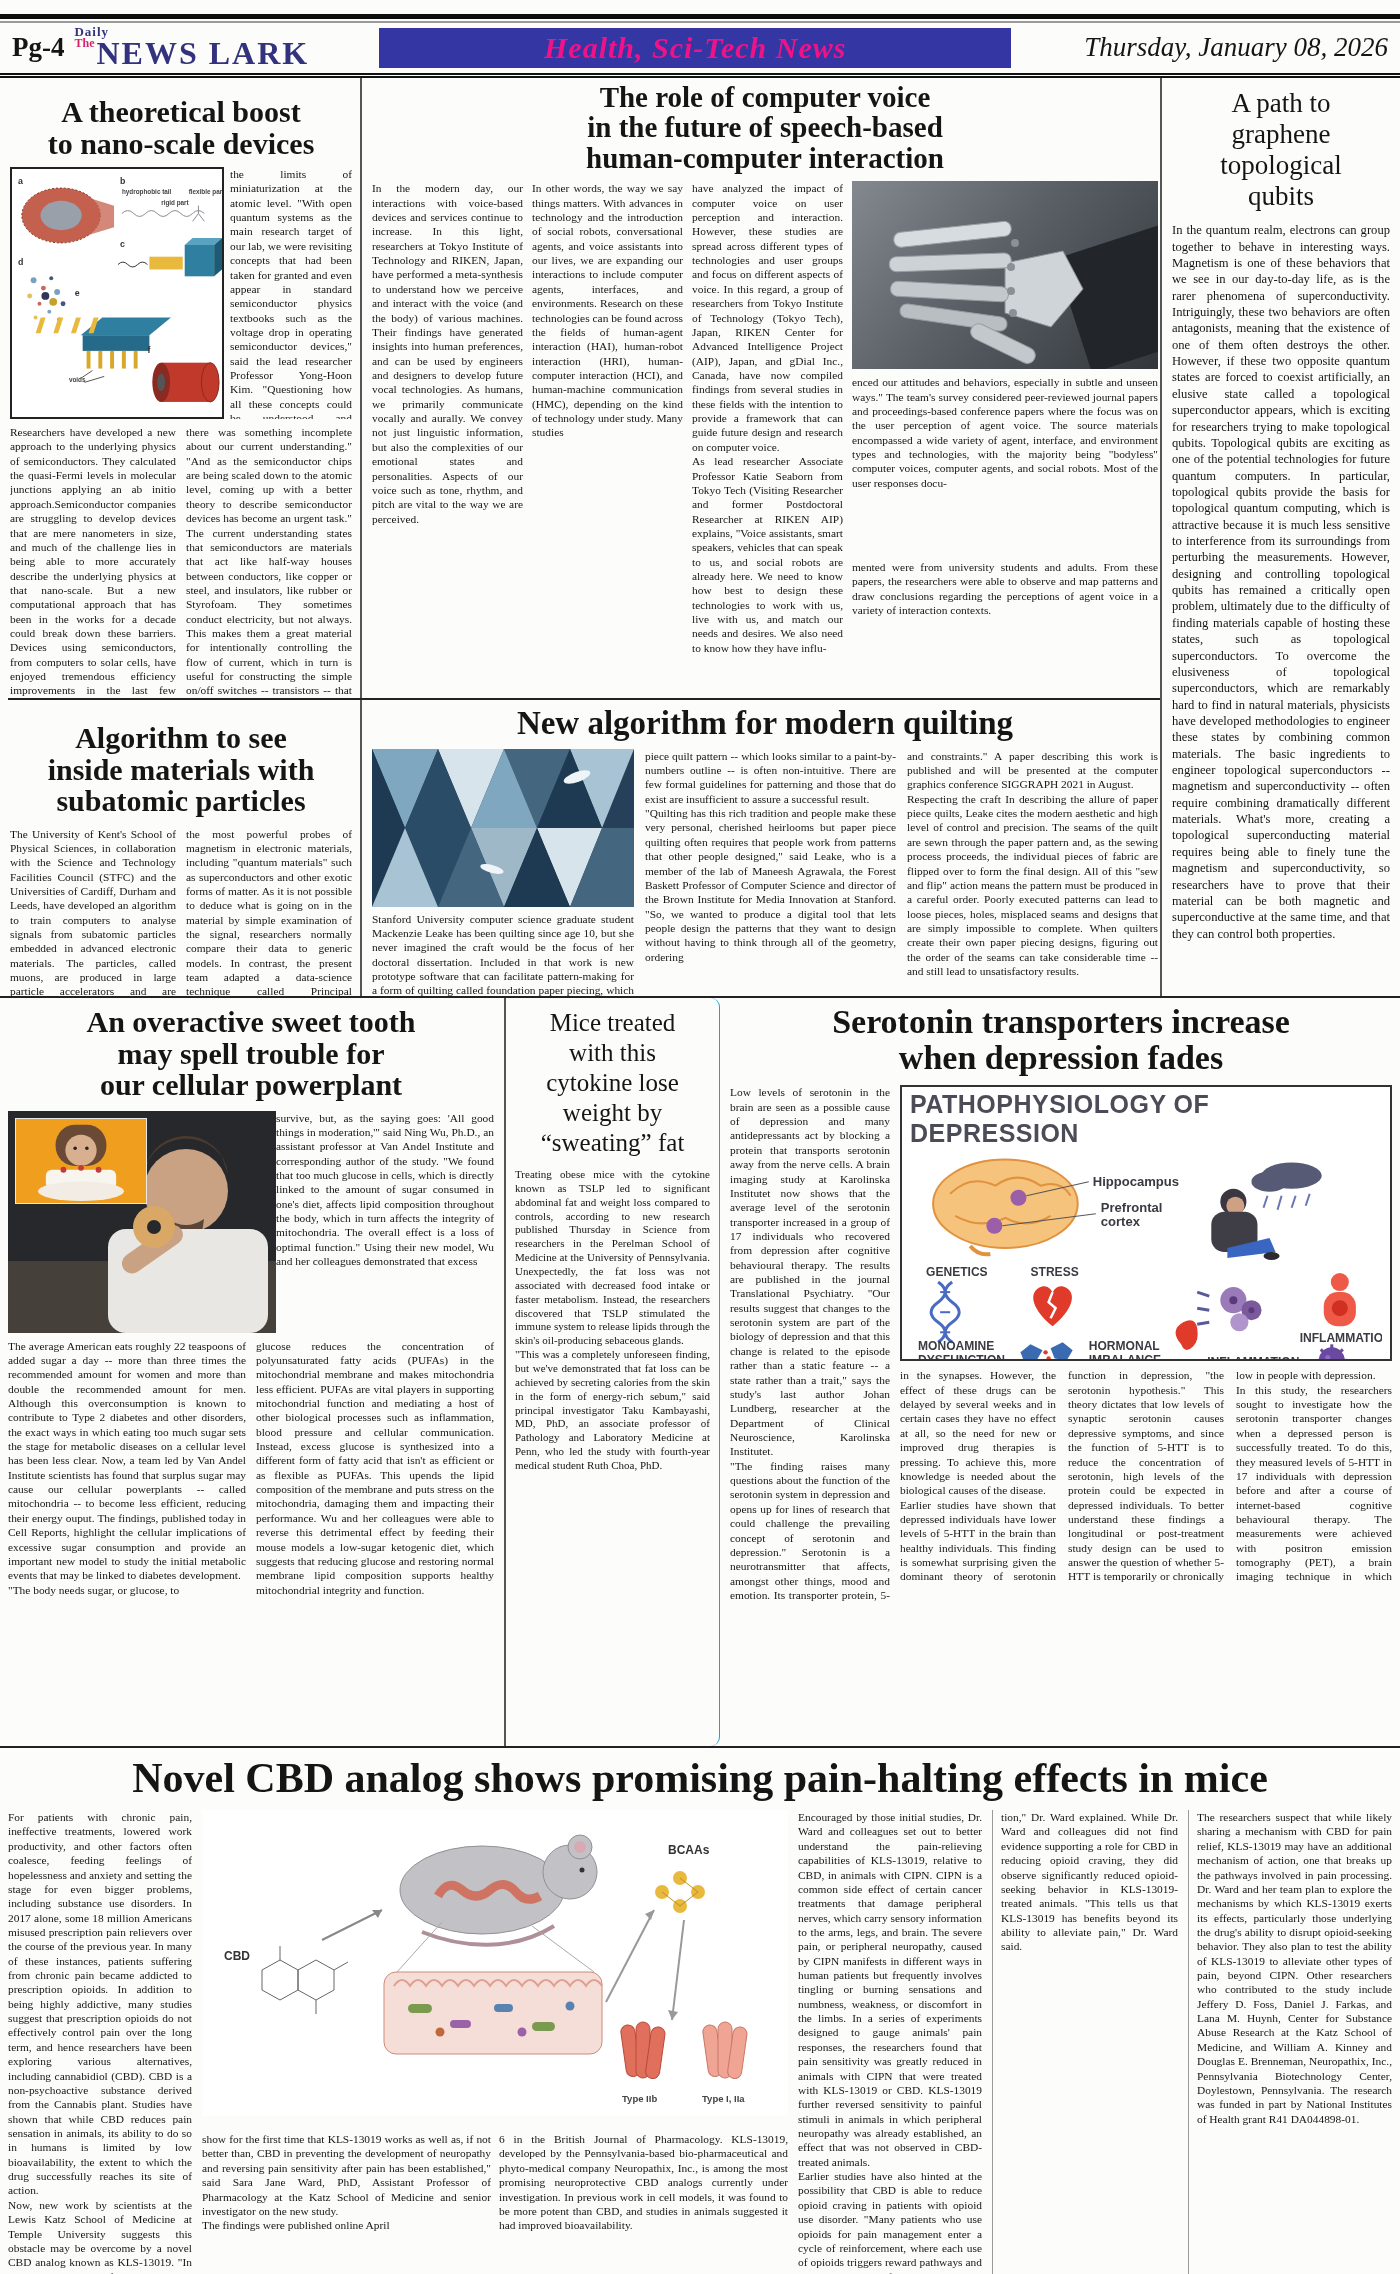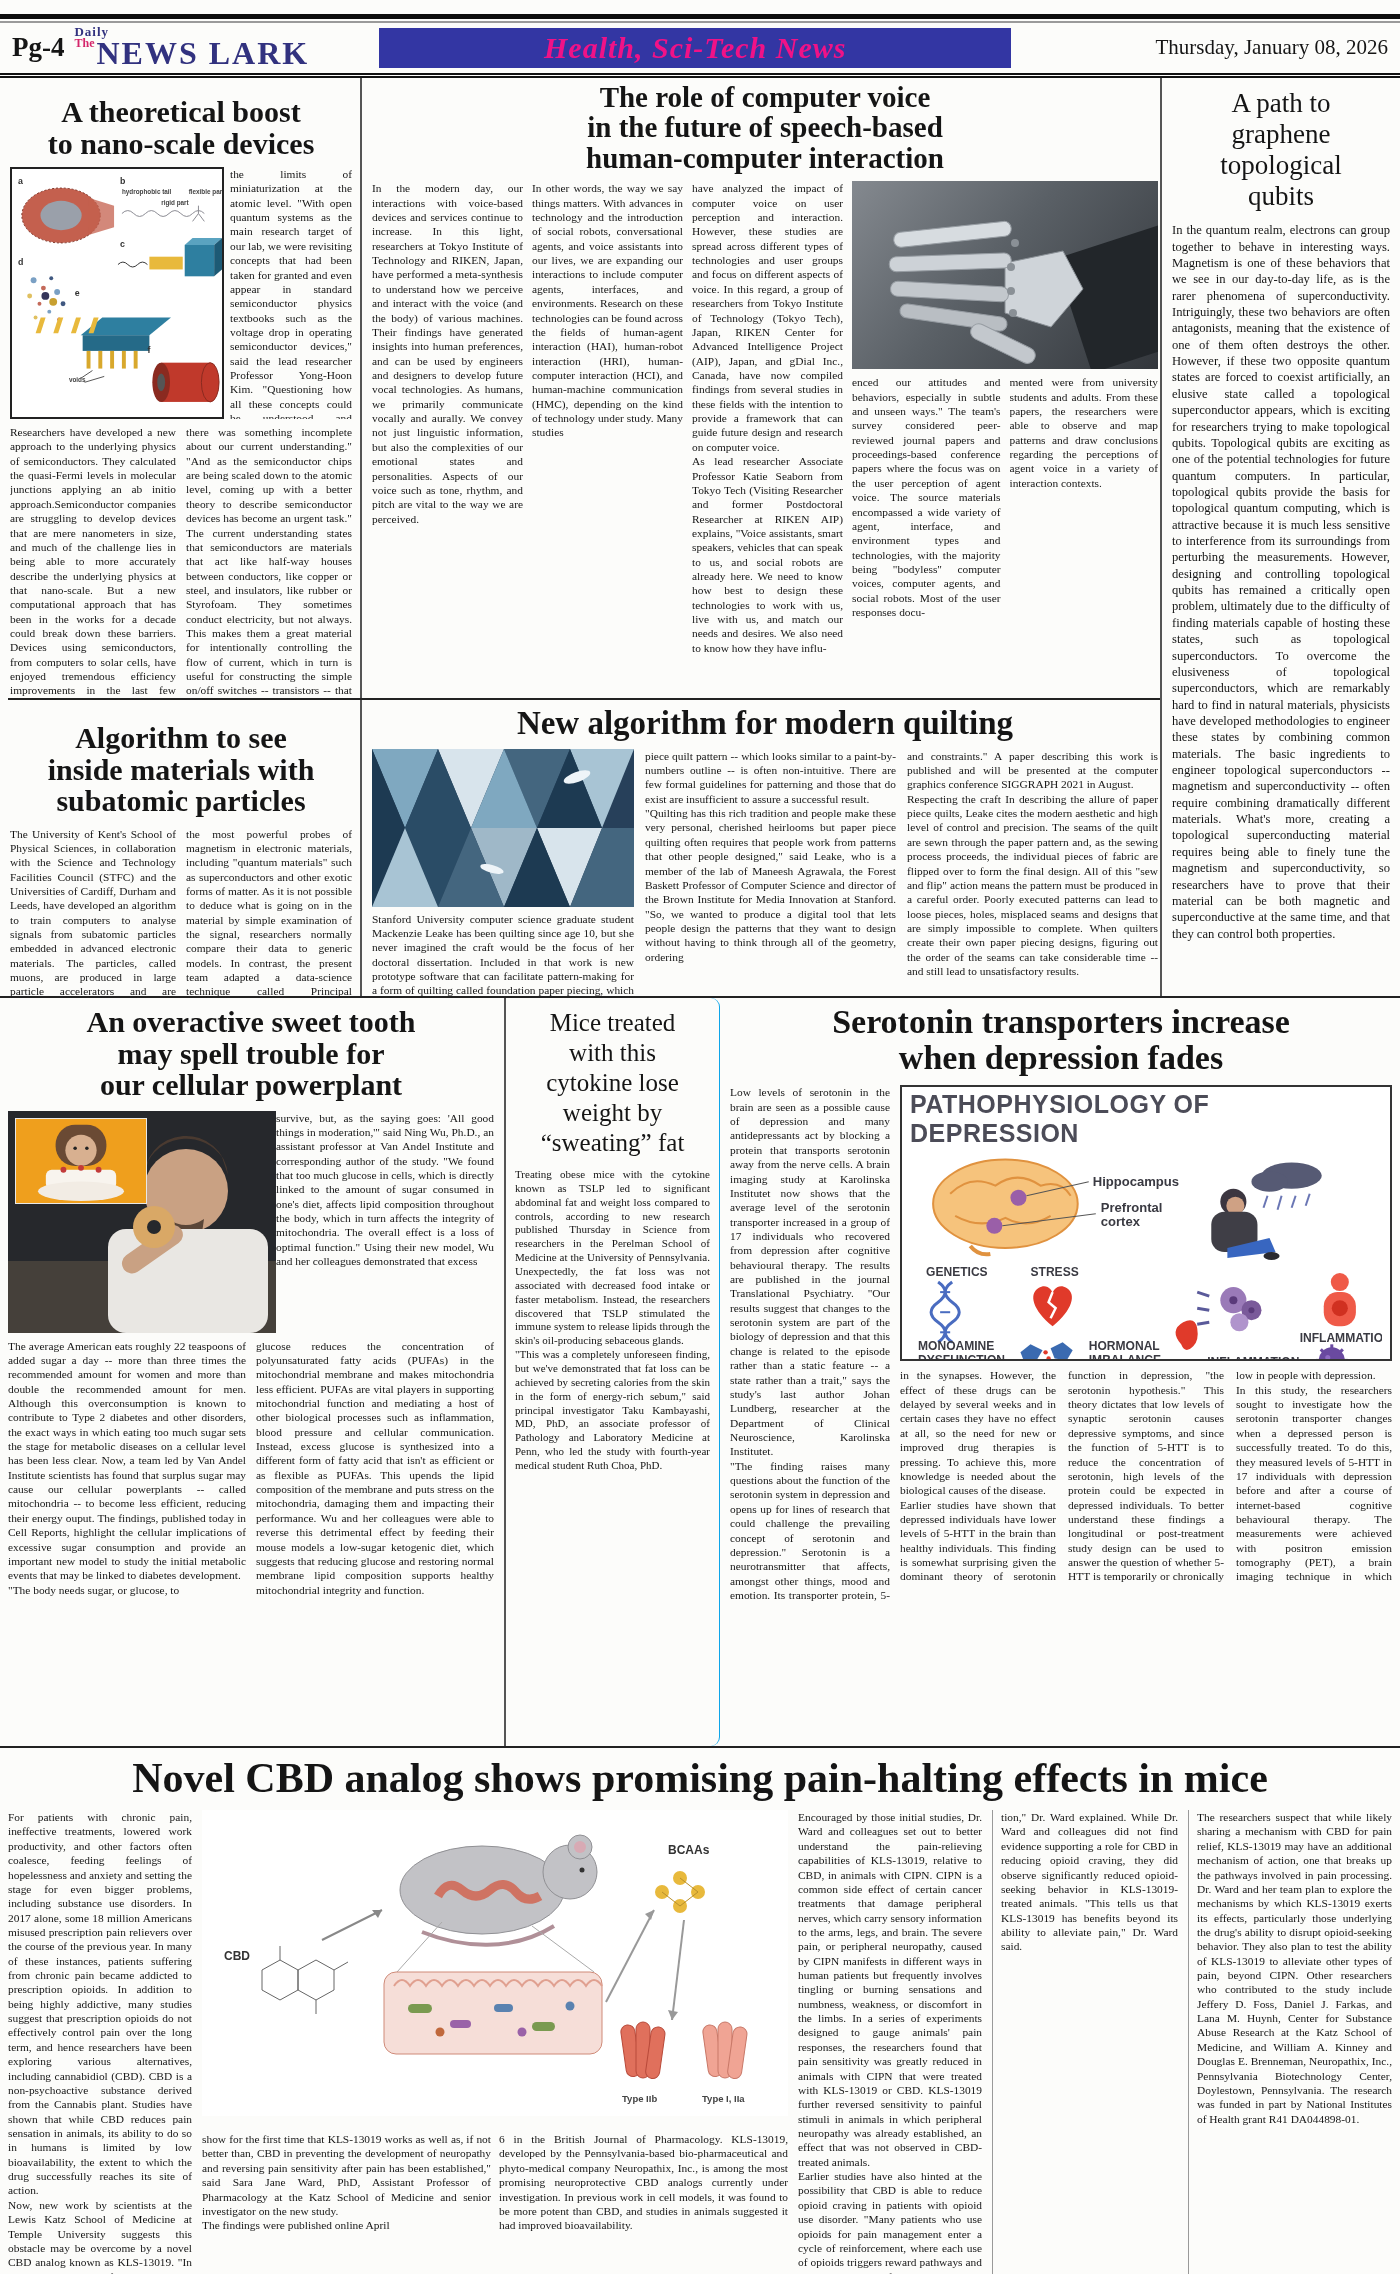--- a/index.html
+++ b/index.html
@@ -11,21 +11,21 @@
   .topbar2 { height:2px; background:#9a9a9a; margin-top:2px; }
   .hdr { display:flex; align-items:center; padding:3px 12px 2px; height:48px; }
   .pgnum { font-size:27px; font-weight:bold; }
   .masthead { margin-left:10px; line-height:.95; white-space:nowrap; }
   .daily { display:block; font-size:13px; color:#32327f; font-weight:bold; letter-spacing:1px; }
   .the { color:#d4256a; font-size:12px; font-weight:bold; margin-right:2px; vertical-align:top; }
   .mast-title { font-size:32px; color:#32327f; font-weight:bold; letter-spacing:2px; }
   .banner { margin-left:70px; width:632px; height:40px; background:#3336a3;
             display:flex; align-items:center; justify-content:center; }
   .banner span { color:#f01287; font-size:30px; font-weight:bold; font-style:italic; letter-spacing:1px; }
-  .date { margin-left:auto; font-size:21px; }
+  .date { margin-left:auto; font-style:italic; font-size:27px; }
   .rule2 { height:5px; border-top:2px solid #111; border-bottom:2px solid #111; margin:2px 0 0; }
 
   .main { display:flex; padding:0 8px; }
   .left-main { width:1152px; }
   .rail { flex:1; border-left:2px solid #555; padding:4px 2px 4px 10px; overflow:hidden; }
 
   .rowA { display:flex; height:620px; overflow:hidden; }
   .rowB { display:flex; height:296px; overflow:hidden; }
   .hr-row { border-top:2px solid #222; }
   .art-nano, .art-muon { width:354px; border-right:2px solid #555; padding:14px 8px 0 2px; }
@@ -49,21 +49,21 @@
   .nano-beside { flex:1; height:252px; }
   .nano-cols { display:flex; gap:10px; margin-top:6px; height:288px; }
   .nano-cols .col { flex:1; }
   .figtext { font:bold 6.5px "Liberation Sans",sans-serif; fill:#444; }
   .panelL  { font:bold 9px "Liberation Sans",sans-serif; fill:#333; }
 
   .voice-body { display:flex; gap:9px; }
   .vcol { width:151px; flex:none; height:556px; }
   .voice-right { flex:1; }
   .voice-img { width:100%; height:188px; background:linear-gradient(130deg,#84898f 0%,#5a6066 45%,#33373c 100%); position:relative; overflow:hidden; }
-  .voice-right-cols { display:flex; gap:9px; margin-top:6px; height:360px; }
+  .voice-right-cols { display:flex; gap:9px; margin-top:6px; height:360px;flex-direction:column; }
   .voice-right-cols .col { flex:1; }
 
   .quilt-body { display:flex; gap:11px; }
   .qcol1 { width:262px; flex:none; }
   .quilt-img { width:262px; height:158px; display:block; margin-bottom:5px; }
   .qcol { flex:1; }
 
   .secB { display:flex; padding:0 8px; height:748px; overflow:hidden; }
   .art-sugar { width:498px; border-right:2px solid #555; padding:2px 10px 0 0; }
   .art-tslp  { width:214px; border-right:1px solid #0ea5e9; padding:2px 9px 0 9px;border-radius:9px; }

